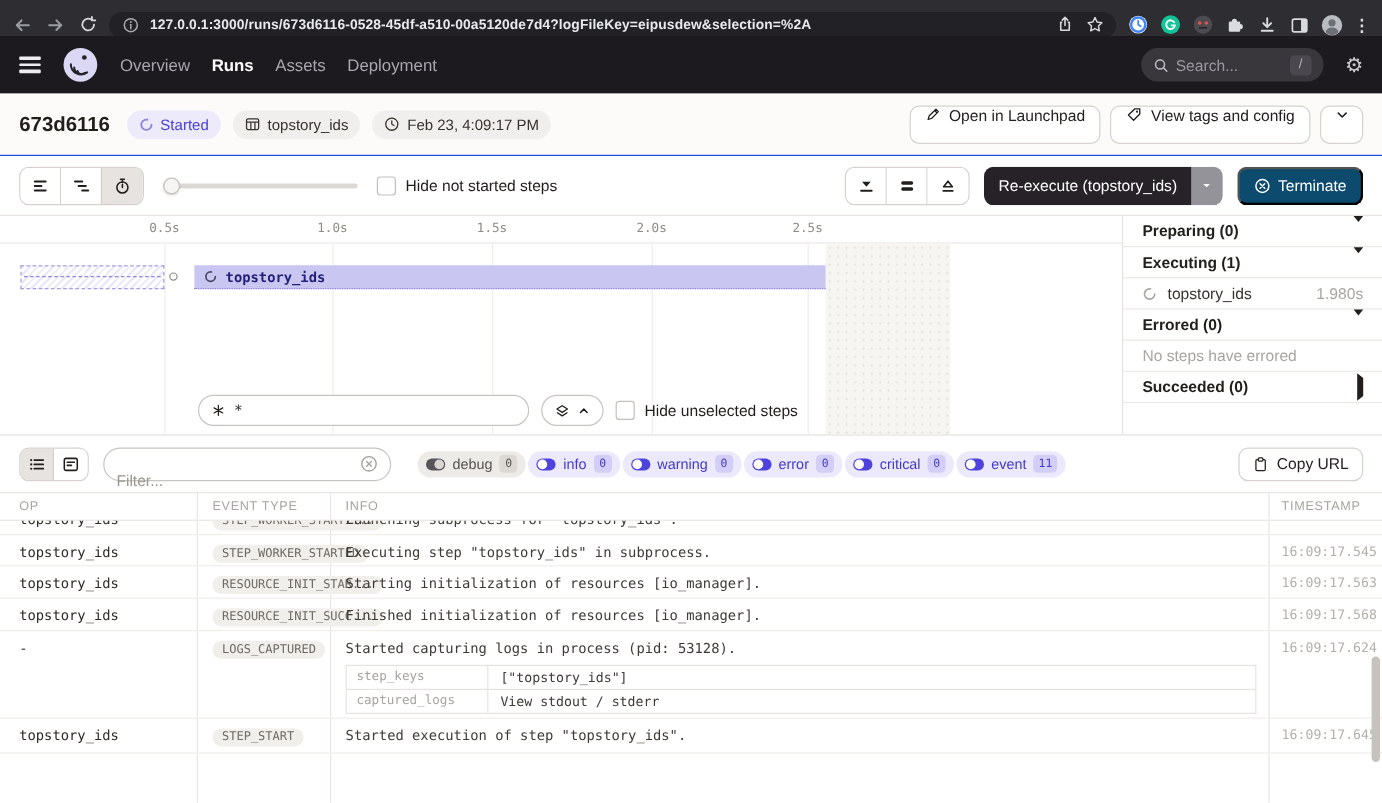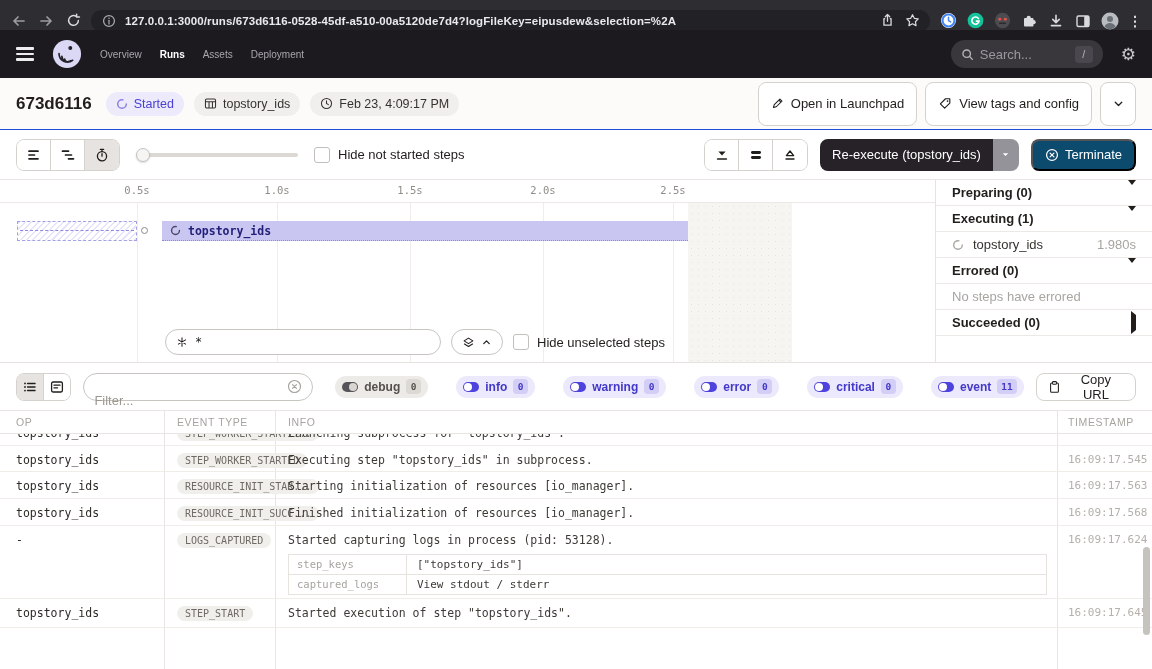--- a/index.html
+++ b/index.html
@@ -15,43 +15,43 @@
     align-items:center; padding:0 9px; gap:7px; min-width:0; }
   .url-text { color:#E8EAED; font-size:11.5px; font-weight:600; white-space:nowrap; overflow:hidden;
     text-overflow:ellipsis; flex:1; letter-spacing:.1px; } 
   .kebab { color:#D8DADE; font-size:14px; font-weight:700; line-height:1; }
 
   
   .dagster-nav { position:absolute; top:30px; left:0; right:0; height:48px; background:#1C1A1E;
     display:flex; align-items:center; padding:0 16px; gap:18px; }
   .burger { display:flex; flex-direction:column; gap:3px; width:18px; }
   .burger div { height:2.5px; background:#EDEDEF; border-radius:1px; }
-  .navlink { color:#A9A6AE; font-size:10px; cursor:pointer; }
+  .navlink { color:#A9A6AE; font-size:14px; cursor:pointer; }
   .navlink.active { color:#FFFFFF; font-weight:700; }
   .nav-spacer { flex:1; }
   .search-pill { width:152px; height:28px; background:#39373C; border-radius:14px; display:flex;
     align-items:center; padding:0 10px; gap:6px; }
   .search-pill input { background:transparent; border:none; outline:none; color:#C5C2C9;
     font-size:13px; width:76px; font-family:"Liberation Sans",sans-serif; }
   .search-pill input::placeholder { color:#9B98A0; }
   .slash-badge { margin-left:auto; width:18px; height:17px; background:#4A484E; border-radius:4px;
     color:#B5B2B9; font-size:11px; display:flex; align-items:center; justify-content:center; }
   .gear { color:#C9C7CC; font-size:17px; line-height:1; }
 
   
   .run-header { position:absolute; top:78px; left:0; right:0; height:52px; background:#FCFBFA;
     border-bottom:1px solid #1d4ed8; display:flex; align-items:center; padding:0 16px; gap:10px; }
   .run-id { font-size:17px; font-weight:700; color:#211E1B; margin-right:4px; }
   .pill { height:24px; border-radius:12px; display:inline-flex; align-items:center; gap:6px;
     padding:0 10px; font-size:12.5px; white-space:nowrap; }
   .pill.status { background:#ECEAFB; color:#4A40D4; }
   .pill.gray { background:#F1EFED; color:#36322E; }
   .hdr-right { margin-left:auto; display:flex; gap:8px; align-items:center; }
-  .btn-outline { height:44px; border:1px solid #D5D2CE; border-radius:8px; background:#fff;
-    display:inline-flex; align-items:center; gap:7px; padding:0 12px; font-size:13px; color:#211E1B; cursor:pointer; }
+  .btn-outline { height:32px; border:1px solid #D5D2CE; border-radius:8px; background:#fff;
+    display:inline-flex; align-items:flex-start; gap:7px; padding:0 12px; font-size:13px; color:#211E1B; cursor:pointer; }
   .btn-chev { width:36px; justify-content:center; padding:0; }
 
   
   .gantt-toolbar { position:absolute; top:130px; left:0; right:0; height:50px; background:#fff;
     border-bottom:1px solid #E8E5E2; display:flex; align-items:center; padding:0 16px; gap:16px; }
   .seg-group { display:inline-flex; border:1px solid #D5D2CE; border-radius:8px; overflow:hidden; background:#fff; }
   .seg { width:34px; height:30px; display:flex; align-items:center; justify-content:center;
     border-right:1px solid #D5D2CE; background:#fff; cursor:pointer; }
   .seg:last-child { border-right:none; }
   .seg.active { background:#E6E3E0; }
@@ -113,21 +113,21 @@
   
   .log-section { position:absolute; top:362px; left:0; right:0; bottom:0; border-top:1px solid #E5E2DF;
     display:flex; flex-direction:column; background:#fff; }
   .log-toolbar { height:47px; flex:0 0 auto; display:flex; align-items:center; padding:0 16px; gap:12px; }
   .seg.sm { width:28px; height:26px; }
   .log-filter { width:240px; height:28px; border:1px solid #C8C5C1; border-radius:14px; display:flex;
     align-items:center; gap:6px; padding:0 10px; }
   .log-filter input { border:none; outline:none; flex:1; font-size:13px; color:#36322E;
     font-family:"Liberation Sans",sans-serif; background:transparent; min-width:0;margin-top:28px; }
   .log-filter input::placeholder { color:#9B978F; }
-  .levels { display:flex; gap:28px; align-items:flex-end; margin-left:10px;font-weight:bold; }
+  .levels { display:flex; gap:2px; align-items:flex-end; margin-left:10px; }
   .level { height:22px; border-radius:11px; padding:0 7px 0 7px; display:flex; align-items:center;
     gap:6px; font-size:12px; cursor:pointer; }
   .level.on { background:#EBE9FB; color:#4338CA; }
   .level.off { background:#EDEBE8; color:#55524D; }
   .switch { width:16px; height:10px; border-radius:5px; position:relative; flex:0 0 auto; }
   .level.on .switch { background:#4F43DD; }
   .level.off .switch { background:#57545A; }
   .switch::after { content:""; position:absolute; top:1px; width:8px; height:8px; border-radius:50%; }
   .level.on .switch::after { left:1px; background:#FFFFFF; }
   .level.off .switch::after { right:1px; background:#D9D6D2; }

